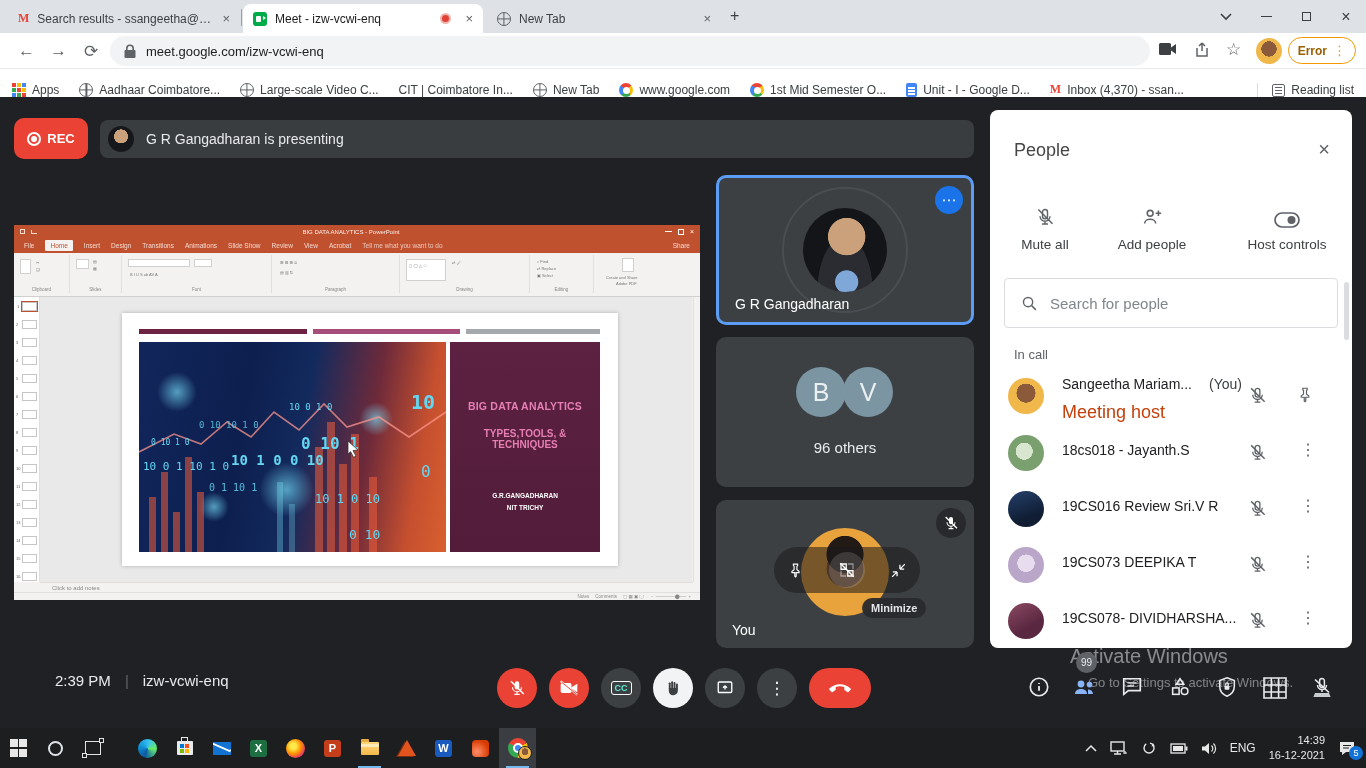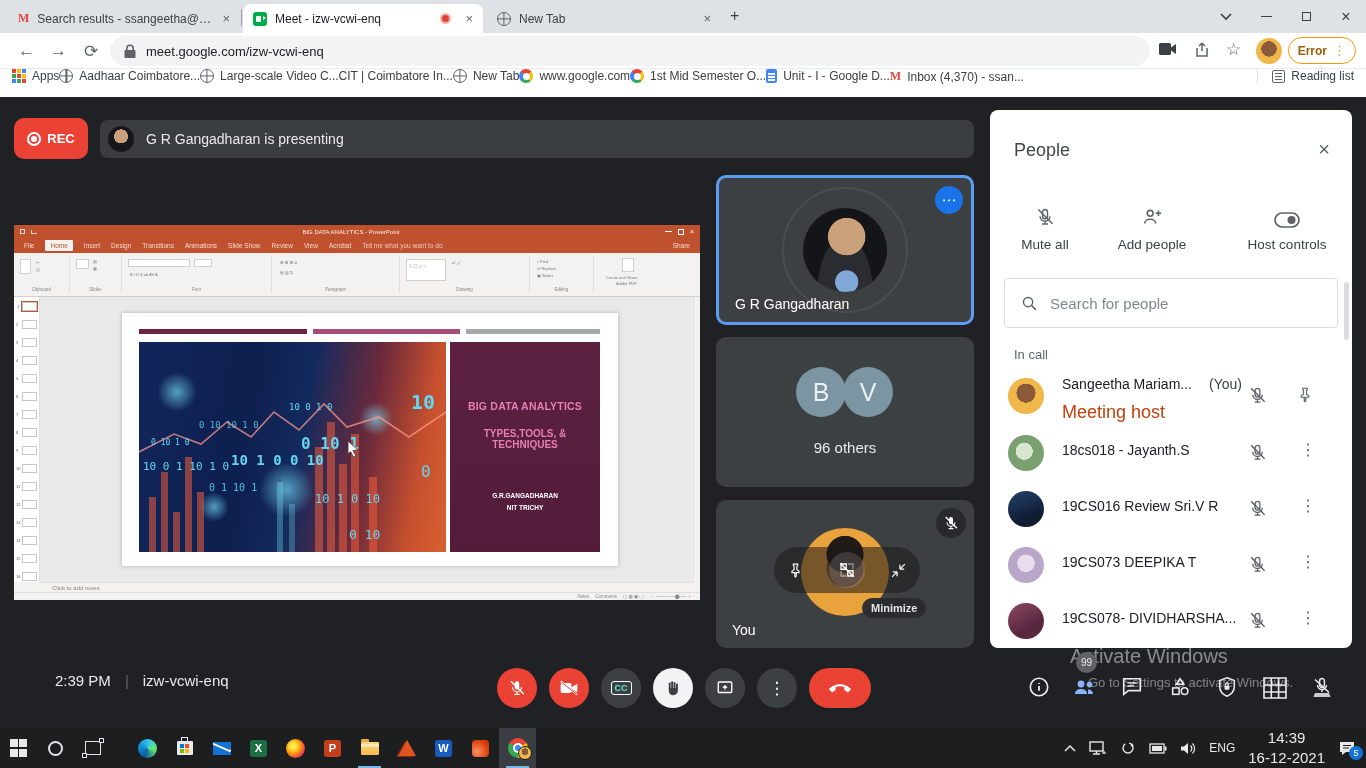--- a/index.html
+++ b/index.html
@@ -18,22 +18,22 @@
   .winctl{top:0;height:33px;display:flex;align-items:center;justify-content:center;width:40px;color:#3c4043}
   #toolbar{left:0;top:33px;width:1366px;height:36px;background:#fff;border-bottom:1px solid #e8eaed}
   .navic{font-size:17px;color:#5f6368;top:8px}
   #omnibox{left:110px;top:3px;width:1040px;height:30px;background:#f1f3f4;border-radius:15px;
      display:flex;align-items:center;padding:0 14px;gap:10px}
   #omnibox .url{font-size:13px;color:#202124}
   .tbicon{top:9px}
   #errorpill{right:10px;top:4px;height:27px;border:1.5px solid #f29900;border-radius:14px;
      display:flex;align-items:center;gap:6px;padding:0 9px;color:#9a5f00;font-size:12px;font-weight:bold;background:#fff}
   #errorpill .kb{color:#e8991c;font-size:13px;font-weight:normal}
-  #bookmarks{left:0;top:69px;width:1366px;height:28px;background:#fff;display:flex;align-items:flex-start;
-     padding:0 12px;font-size:12px;color:#3c4043;white-space:nowrap}
+  #bookmarks{left:0;top:69px;width:1366px;height:28px;background:#fff;display:flex;align-items:flex-end;
+     padding:0 12px;gap:20px;font-size:12px;color:#3c4043;white-space:nowrap}
   .bm{display:flex;align-items:center;gap:6px;cursor:pointer}
   .glb{width:14px;height:14px;border:1.5px solid #5f6368;border-radius:50%;position:relative}
   .glb:before{content:"";position:absolute;left:50%;top:0;width:1.2px;height:100%;background:#5f6368;transform:translateX(-50%)}
   .glb:after{content:"";position:absolute;top:50%;left:0;height:1.2px;width:100%;background:#5f6368;transform:translateY(-50%)}
   .gicon{width:14px;height:14px;border-radius:50%;
      background:conic-gradient(from -45deg,#ea4335 0 25%,#fbbc05 0 50%,#34a853 0 75%,#4285f4 0 100%);position:relative}
   .gicon:before{content:"";position:absolute;inset:3.5px;background:#fff;border-radius:50%}
   .docsic{width:11px;height:14px;background:#4285f4;border-radius:2px;position:relative}
   .docsic:before{content:"";position:absolute;left:2px;top:4px;width:7px;height:1.5px;background:#fff;
      box-shadow:0 3px 0 #fff,0 6px 0 #fff}
@@ -127,21 +127,21 @@
   #ppt-status .right{margin-left:auto;display:flex;gap:6px;align-items:center}
 
   
   #taskbar{left:0;top:728px;width:1366px;height:40px;background:#1c1e20;display:flex;align-items:center}
   .tb{width:37px;height:40px;display:flex;align-items:center;justify-content:center;position:relative}
   .tb.open:after{content:"";position:absolute;left:7px;bottom:0;width:23px;height:2px;background:#76b9ed}
   .tb.activeapp{background:#3a3d41}
   .sq16{width:17px;height:17px;border-radius:3px;color:#fff;font-size:11px;font-weight:bold;
      display:flex;align-items:center;justify-content:center}
   #tray{margin-left:auto;display:flex;align-items:center;gap:13px;padding-right:10px;color:#e8e8e8;font-size:12px}
-  #clock{text-align:center;font-size:15px;line-height:1.35}
+  #clock{text-align:right;font-size:11px;line-height:1.35}
   .badge{position:absolute;background:#1372d8;color:#fff;border-radius:50%;font-size:9px;
      width:14px;height:14px;display:flex;align-items:center;justify-content:center}
 </style>
 </head>
 <body>
 
 <div id="tabstrip" class="a">
   <div class="tab a" style="left:8px;width:232px">
     <span class="gmailM">M</span>
     <span style="overflow:hidden;text-overflow:ellipsis">Search results - ssangeetha@cit...</span>

